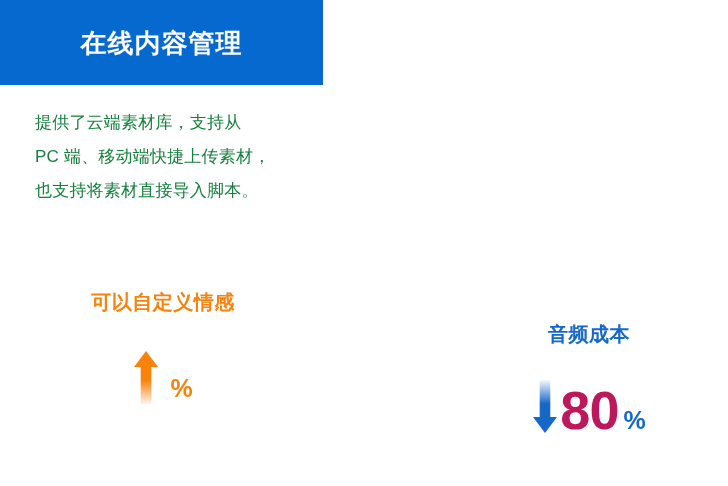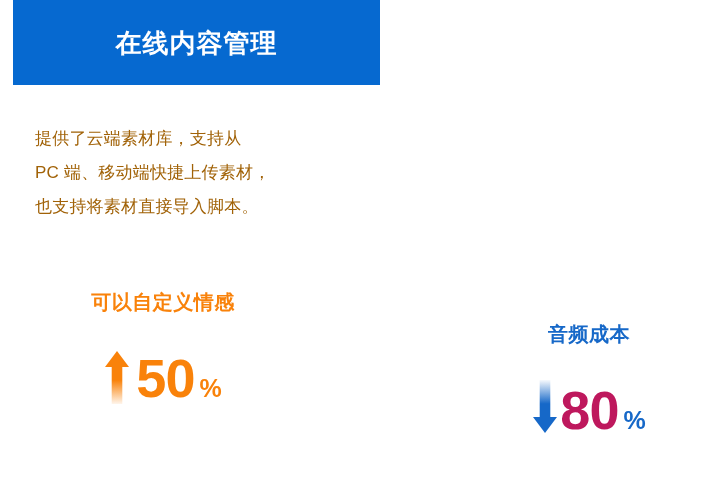--- a/index.html
+++ b/index.html
@@ -33,37 +33,37 @@
   
   .header {
     position: absolute;
     top: 0;
     height: 85px;
     display: flex;
     align-items: center;
     justify-content: center;
     box-sizing: border-box;
   }
-  .col-1 .header { left: 13px;  width: 367px; }
+  .col-1 .header { left: 0px;  width: 323px; }
   .col-2 .header { left: 39px; width: 325px; }
 
   .header-title {
     color: #ffffff;
     font-size: 26px;
     font-weight: bold;
     letter-spacing: 1px;
     line-height: 1;
     white-space: nowrap;
   }
 
   
   .body-text {
     position: absolute;
-    top: 122px;
-    color: #a16207;
+    top: 106px;
+    color: #15803d;
     font-size: 17px;
     line-height: 34px;
     letter-spacing: 0.2px;
     white-space: pre-line;
   }
   .col-1 .body-text { left: 35px;  width: 300px; }
   .col-2 .body-text { left: 83px;  width: 280px; }
 
   
   .metric {
@@ -146,21 +146,20 @@
           <defs>
             <linearGradient id="gradUp" x1="0" y1="0" x2="0" y2="1">
               <stop offset="0%" stop-color="#F9820A" stop-opacity="1"></stop>
               <stop offset="55%" stop-color="#F9820A" stop-opacity="1"></stop>
               <stop offset="100%" stop-color="#F9820A" stop-opacity="0.08"></stop>
             </linearGradient>
           </defs>
           <path d="M13 1 L25 17 L18.3 17 L18.3 54 L7.7 54 L7.7 17 L1 17 Z" fill="url(#gradUp)"></path>
         </svg>
 
-        <span class="metric-number orange">50</span>
         <span class="metric-pct orange">%</span>
       </div>
     </div>
   </div>
 
   <div class="col col-2">
 
 
 
     <div class="metric">

